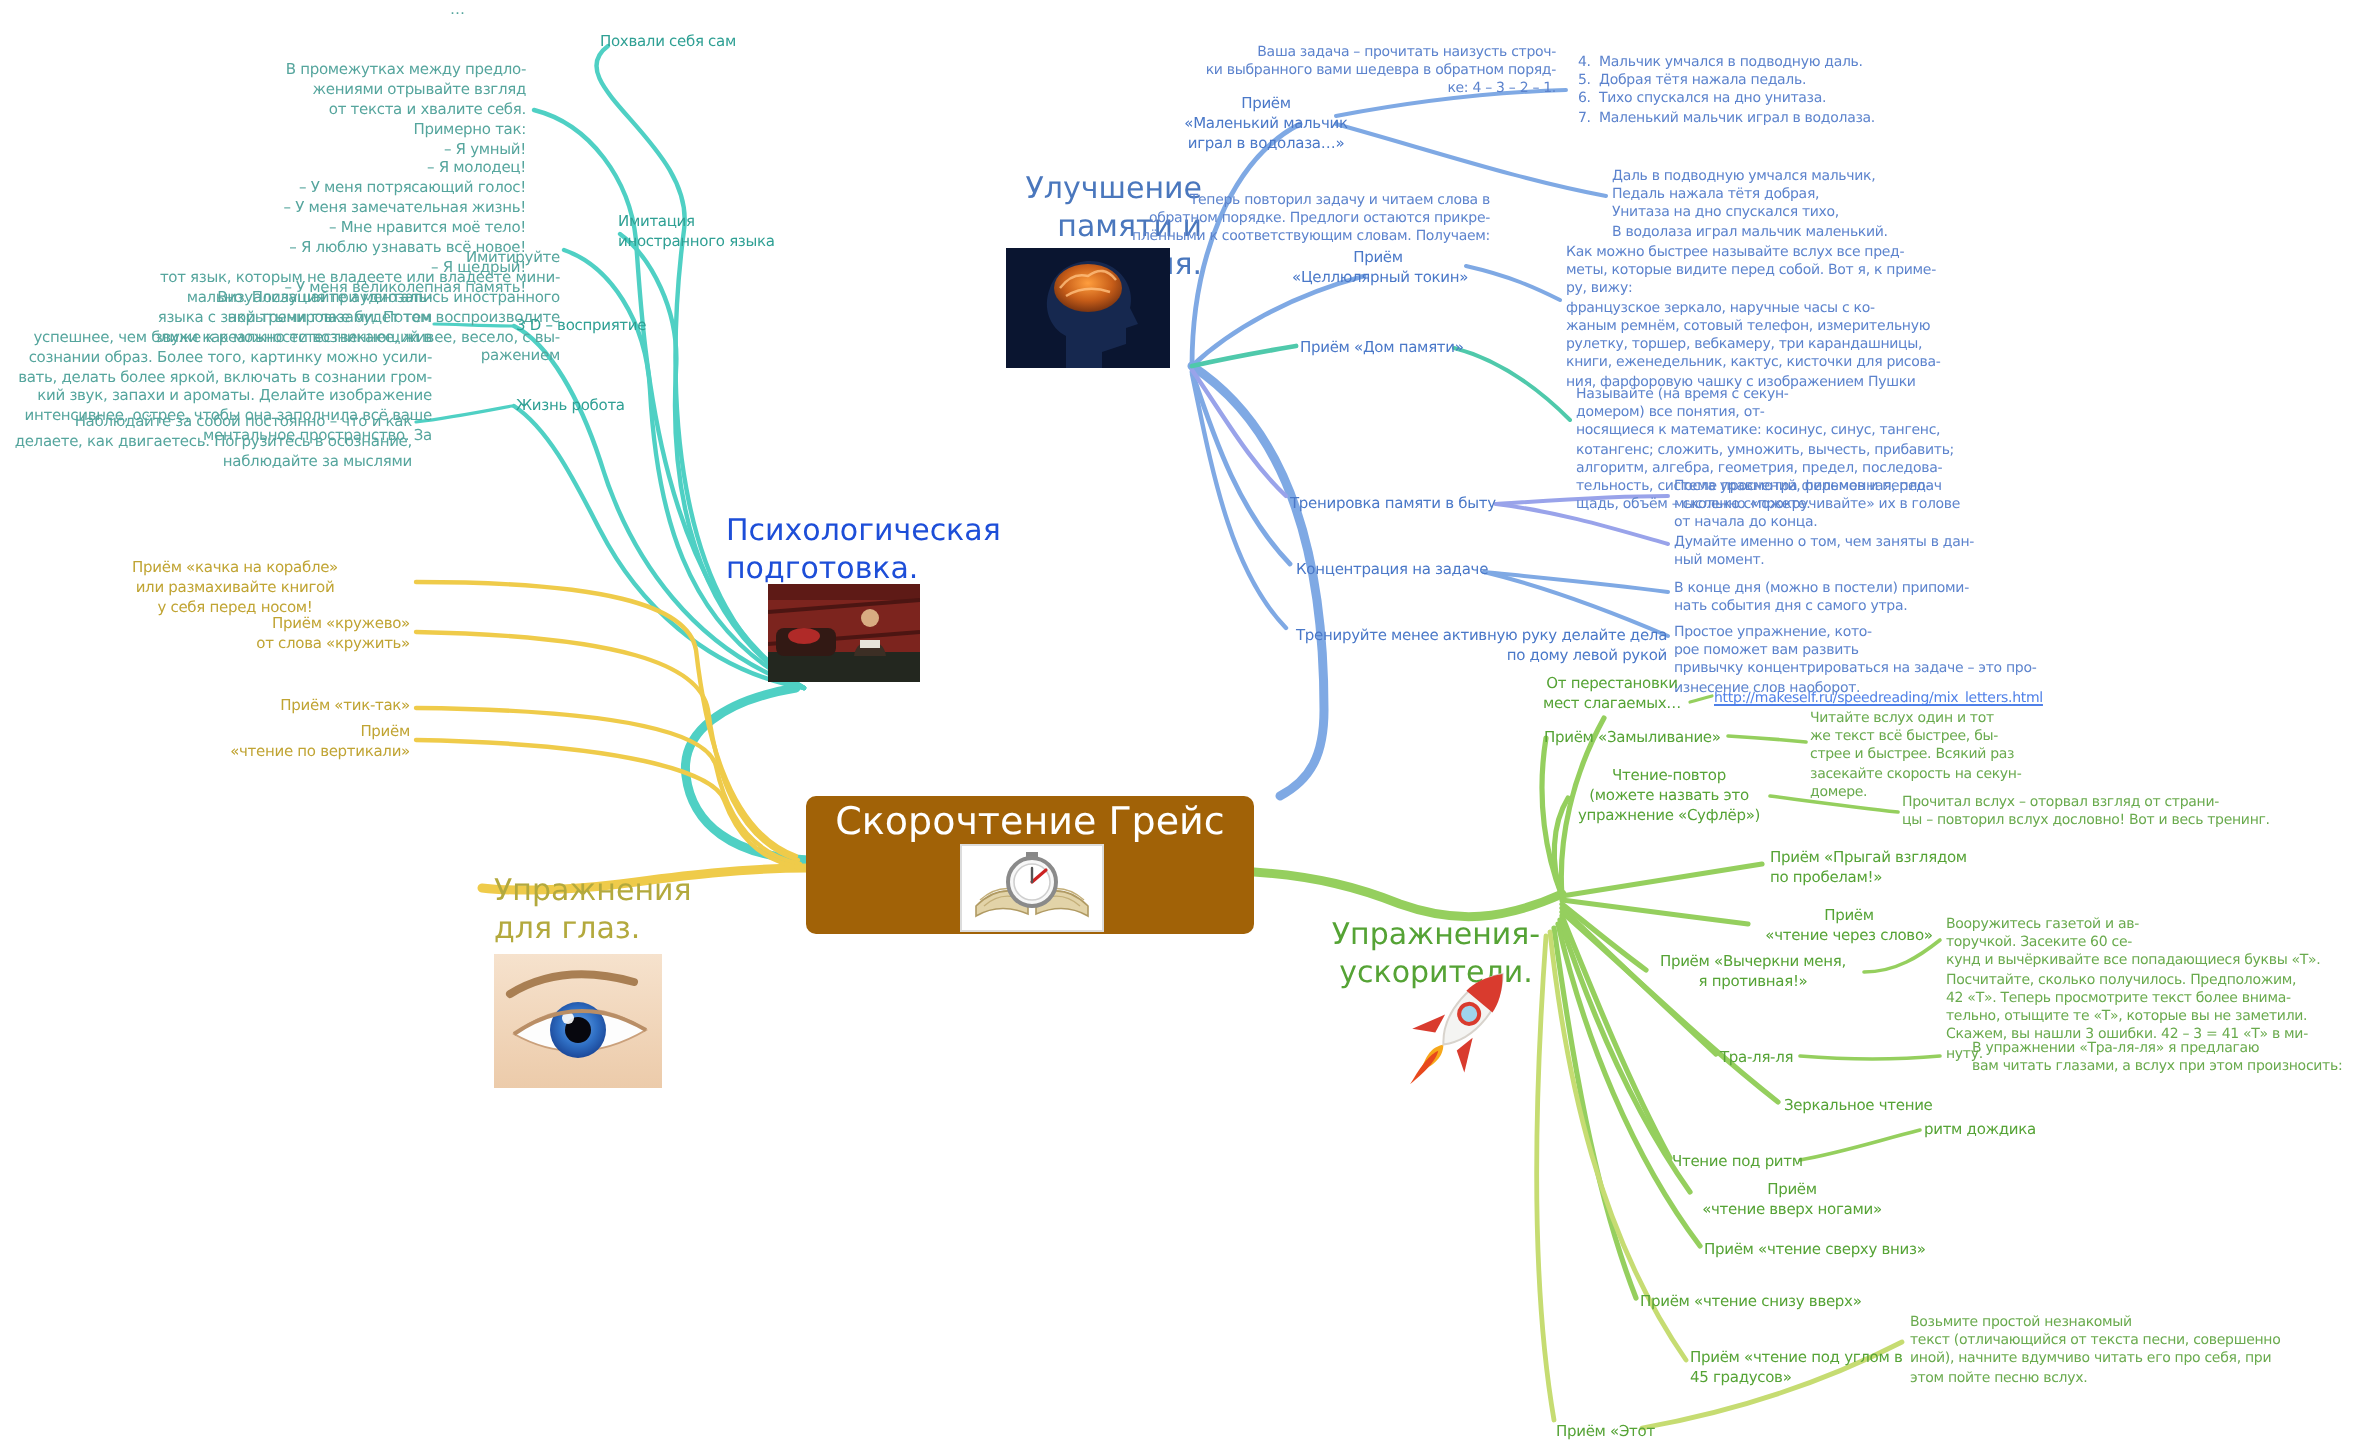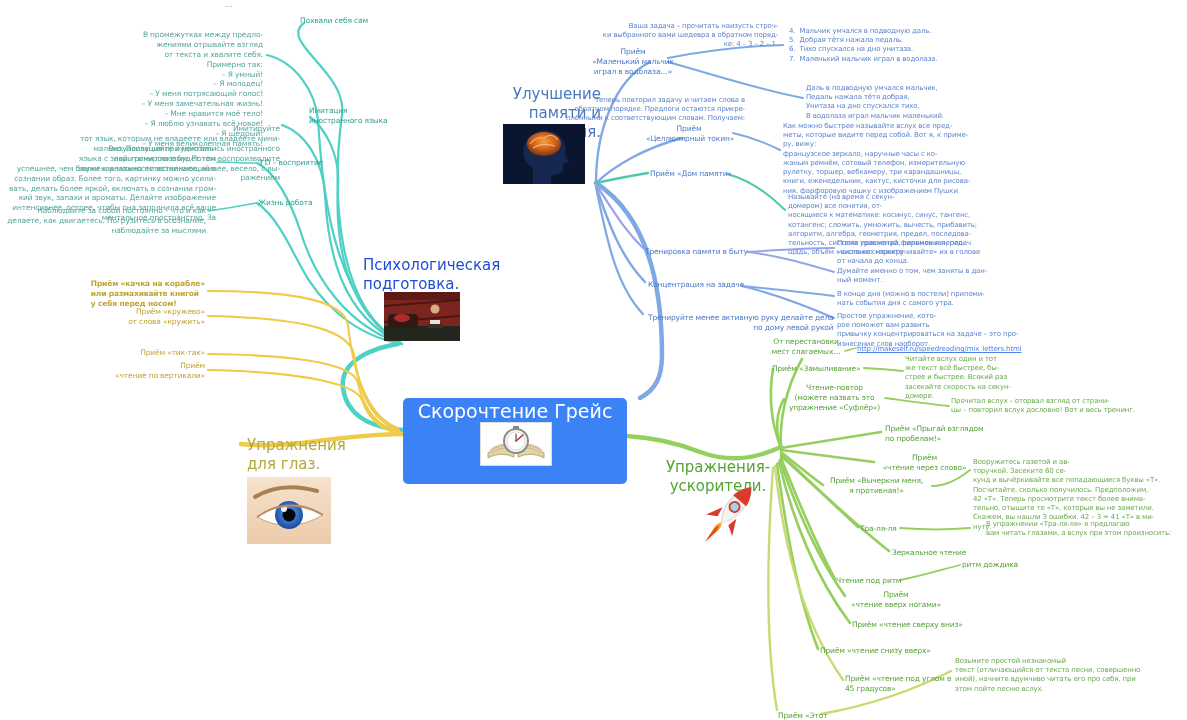--- a/index.html
+++ b/index.html
@@ -12,22 +12,22 @@
   .teal-label{color:#2fa094;}
   .teal-par{color:#55a59d;}
   .yellow-label{color:#c0a433;}
   .blue-label{color:#4a78c8;text-align:right;}
   .blue-par{color:#5c83cd;font-size:7px;}
   .green-label{color:#55a335;}
   .green-par{color:#69aa4d;font-size:7px;}
   .link{color:#4f80e8;text-decoration:underline;cursor:pointer;font-size:7px;}
   .sec-title{position:absolute;font-size:15px;line-height:1.25;white-space:pre;}
   .thumb{position:absolute;}
-  .central{position:absolute;left:403px;top:398px;width:224px;height:86px;
-           background:#3b82f6;border-radius:5px;text-align:center;}
+  .central{position:absolute;left:403px;top:398px;width:224px;height:69px;
+           background:#a16207;border-radius:5px;text-align:center;}
   .central-title{color:#fff;font-size:19px;line-height:1.1;margin-top:3px;}
   .central-card{position:absolute;left:77px;top:24px;width:70px;height:42px;
                 background:#fff;border:1px solid #dcdcdc;}
 </style>
 </head>
 <body>
 
 <div id="map">
 
   <svg id="branches" width="1187" height="720" viewBox="0 0 1187 720">
@@ -225,21 +225,21 @@
 успешнее, чем ближе к реальности возникающий в
 сознании образ. Более того, картинку можно усили-
 вать, делать более яркой, включать в сознании гром-
 кий звук, запахи и ароматы. Делайте изображение
 интенсивнее, острее, чтобы она заполнила всё ваше
 ментальное пространство. За</div>
       <div class="node teal-label" style="left: 258px; top: 198px;">Жизнь робота</div>
       <div class="node teal-par" style="right: 981px; text-align: right; top: 206px;">Наблюдайте за собой постоянно – что и как
 делаете, как двигаетесь. Погрузитесь в осознание,
 наблюдайте за мыслями</div>
-      <div class="node yellow-label" style="right: 982px; text-align: left; top: 279px; font-weight: bold;">Приём «качка на корабле»
+      <div class="node yellow-label" style="right: 1018px; text-align: center; top: 279px;">Приём «качка на корабле»
 или размахивайте книгой
 у себя перед носом!</div>
       <div class="node yellow-label" style="right: 982px; text-align: right; top: 307px;">Приём «кружево»
 от слова «кружить»</div>
       <div class="node yellow-label" style="right: 982px; text-align: right; top: 348px;">Приём «тик-так»</div>
       <div class="node yellow-label" style="right: 982px; text-align: right; top: 361px;">Приём
 «чтение по вертикали»</div>
       <div class="node blue-label center" style="left: 592px; top: 47px; width: 82px;">Приём
 «Маленький мальчик
 играл в водолаза…»</div>

